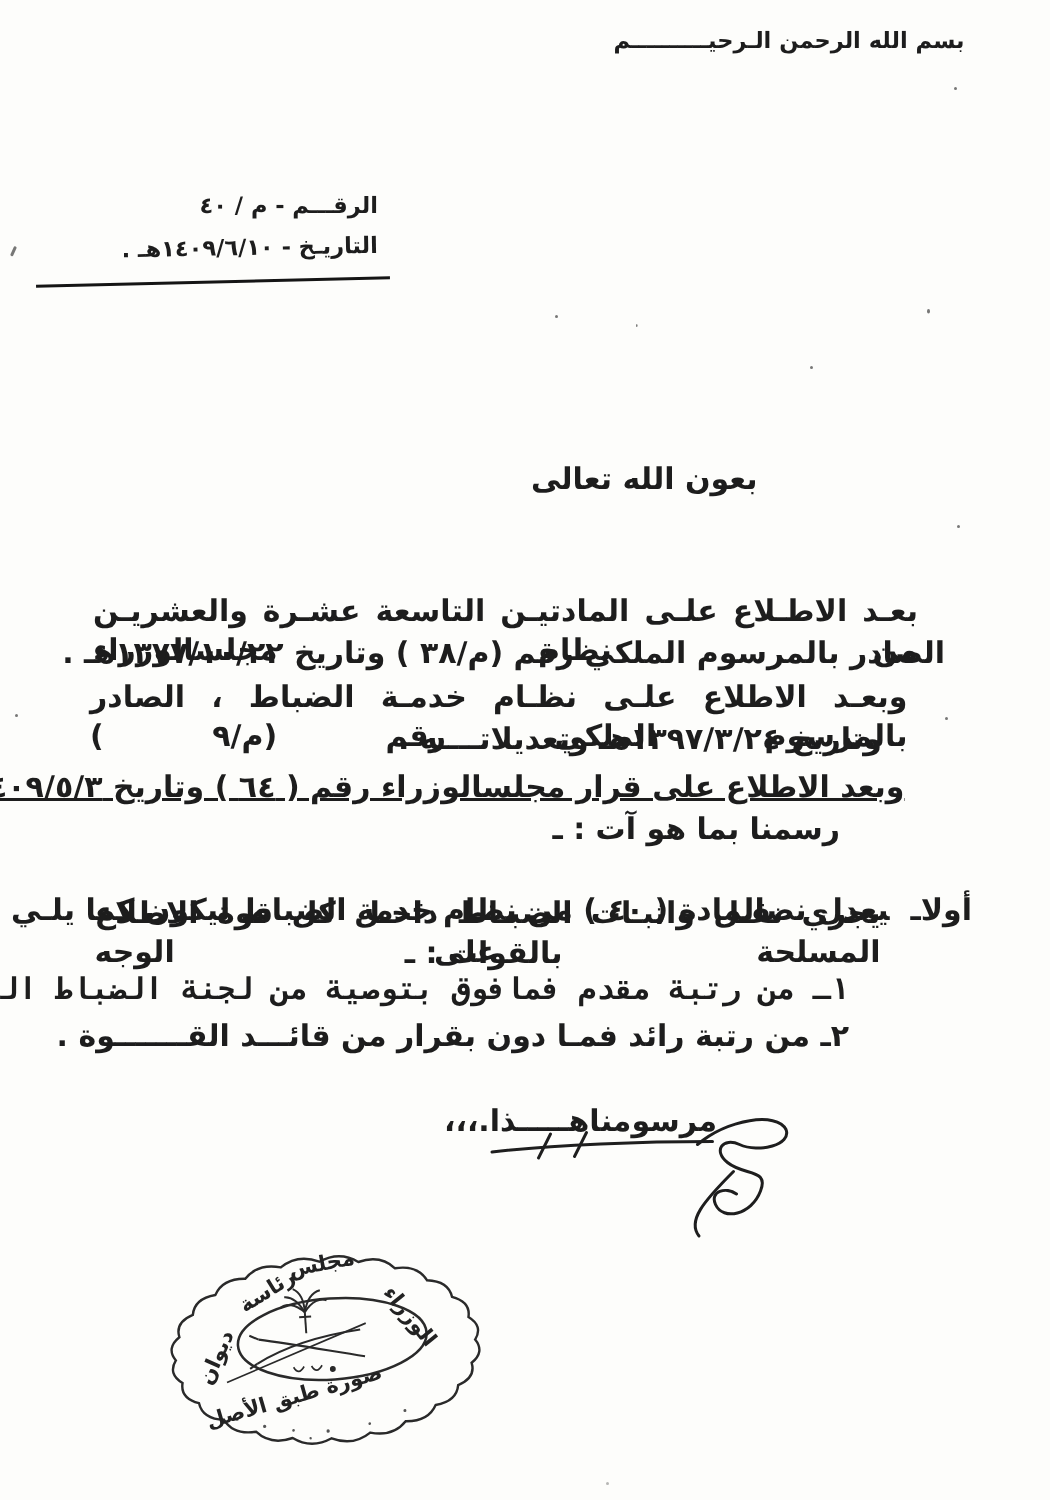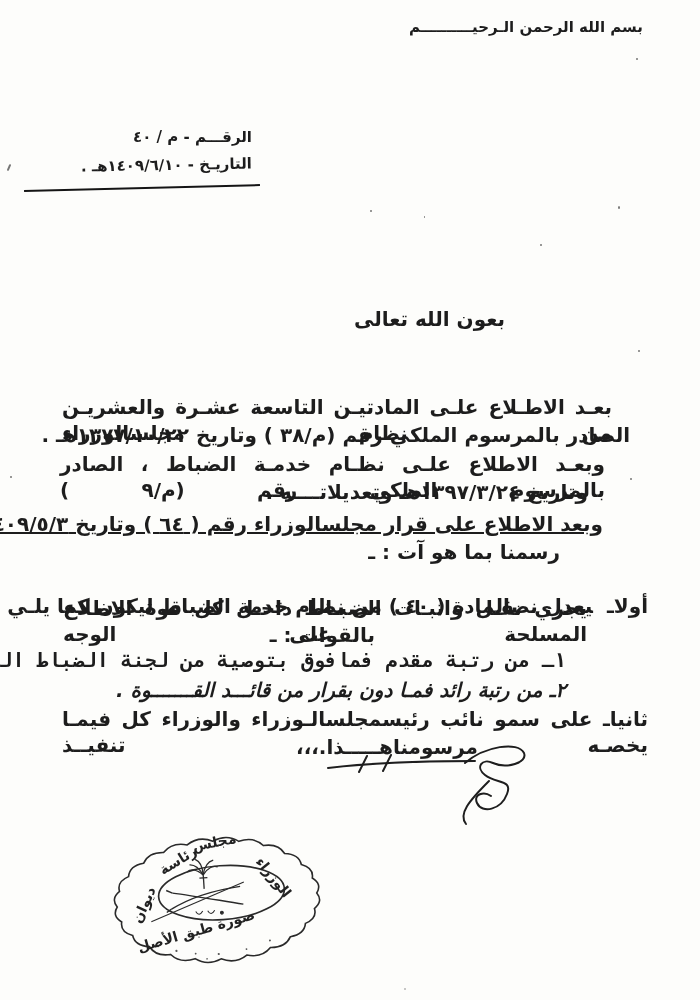--- a/index.html
+++ b/index.html
@@ -40,26 +40,22 @@
   <div class="line" style="top:479px; right:112px;">وتاريخ ١٣٩٧/٣/٢٤هـ وتعديلاتــــه .</div>
   <div class="line" style="top:511px; right:97px;text-decoration:underline;">وبعد الاطلاع على قرار مجلسالوزراء رقم ( ٦٤ ) وتاريخ ١٤٠٩/٥/٣هـ .</div>
   <div class="line" style="top:539px; right:140px;">رسمنا بما هو آت : ـ</div>
 
   <div class="line" style="top:593px; right:52px;">
     <span class="label-gap">أولاـ</span><span>يعدل نصالمادة ( ٤٠ ) من نظام خدمة الضباط ليكون كما يلـي : ـ</span>
   </div>
   <div class="line just" style="top:595px; right:113px; width:524px;">يجري نقـل واثبـات الضبـاط داخـل كل قوة الاطلاع المسلحة على الوجه</div>
   <div class="line" style="top:622px; right:325px;">بالقوات : ـ</div>
   <div class="line" style="top:649px; right:134px;font-family:Liberation Mono, monospace;">١ـ من رتبة مقدم فمافوق بتوصية من لجنة الضباط العليا .</div>
-  <div class="line" style="top:677px; right:134px;font-style:italic;">٢ـ من رتبة رائد فمـا دون بقرار من قائـــد القـــــــوة .</div>
+  <div class="line" style="top:677px; right:134px;">٢ـ من رتبة رائد فمـا دون بقرار من قائـــد القـــــــوة .</div>
 
-  <div class="line just" style="top:706px; right:52px; width:586px;">
-    <span>ثانياـ</span>
-    <span>على سمو نائب رئيسمجلسالـوزراء والوزراء كل فيمـا يخصـه تنفيــذ</span>
-  </div>
   <div class="line" style="top:734px; right:222px;">مرسومناهـــــذا.،،،</div>
 
   <svg style="position:absolute; left:315px; top:742px;" width="235" height="95" viewBox="0 0 235 95">
     <g fill="none" stroke="#1e1e1e" stroke-width="2" stroke-linecap="round">
       <path d="M13 26 C 55 21, 115 19, 160 19"></path>
       <path d="M44 30 L 52 14"></path>
       <path d="M68 29 L 76 13"></path>
       <path d="M150 21 C 170 4, 203 -1, 209 11 C 213 21, 191 27, 178 21 C 167 16, 160 25, 170 33 C 181 42, 198 37, 192 52 C 186 68, 167 72, 162 61 C 158 52, 169 49, 176 54"></path>
       <path d="M174 39 C 154 59, 143 72, 151 82"></path>
     </g>

